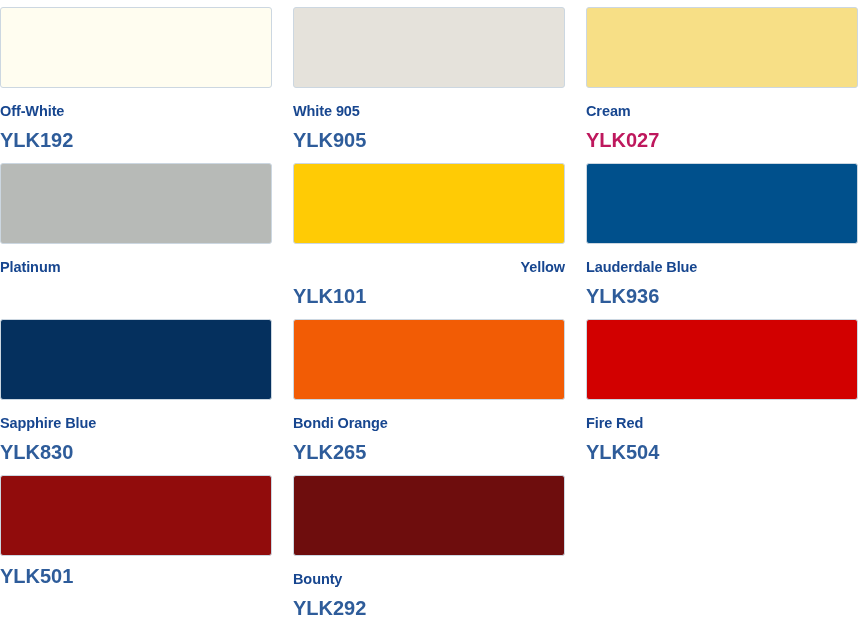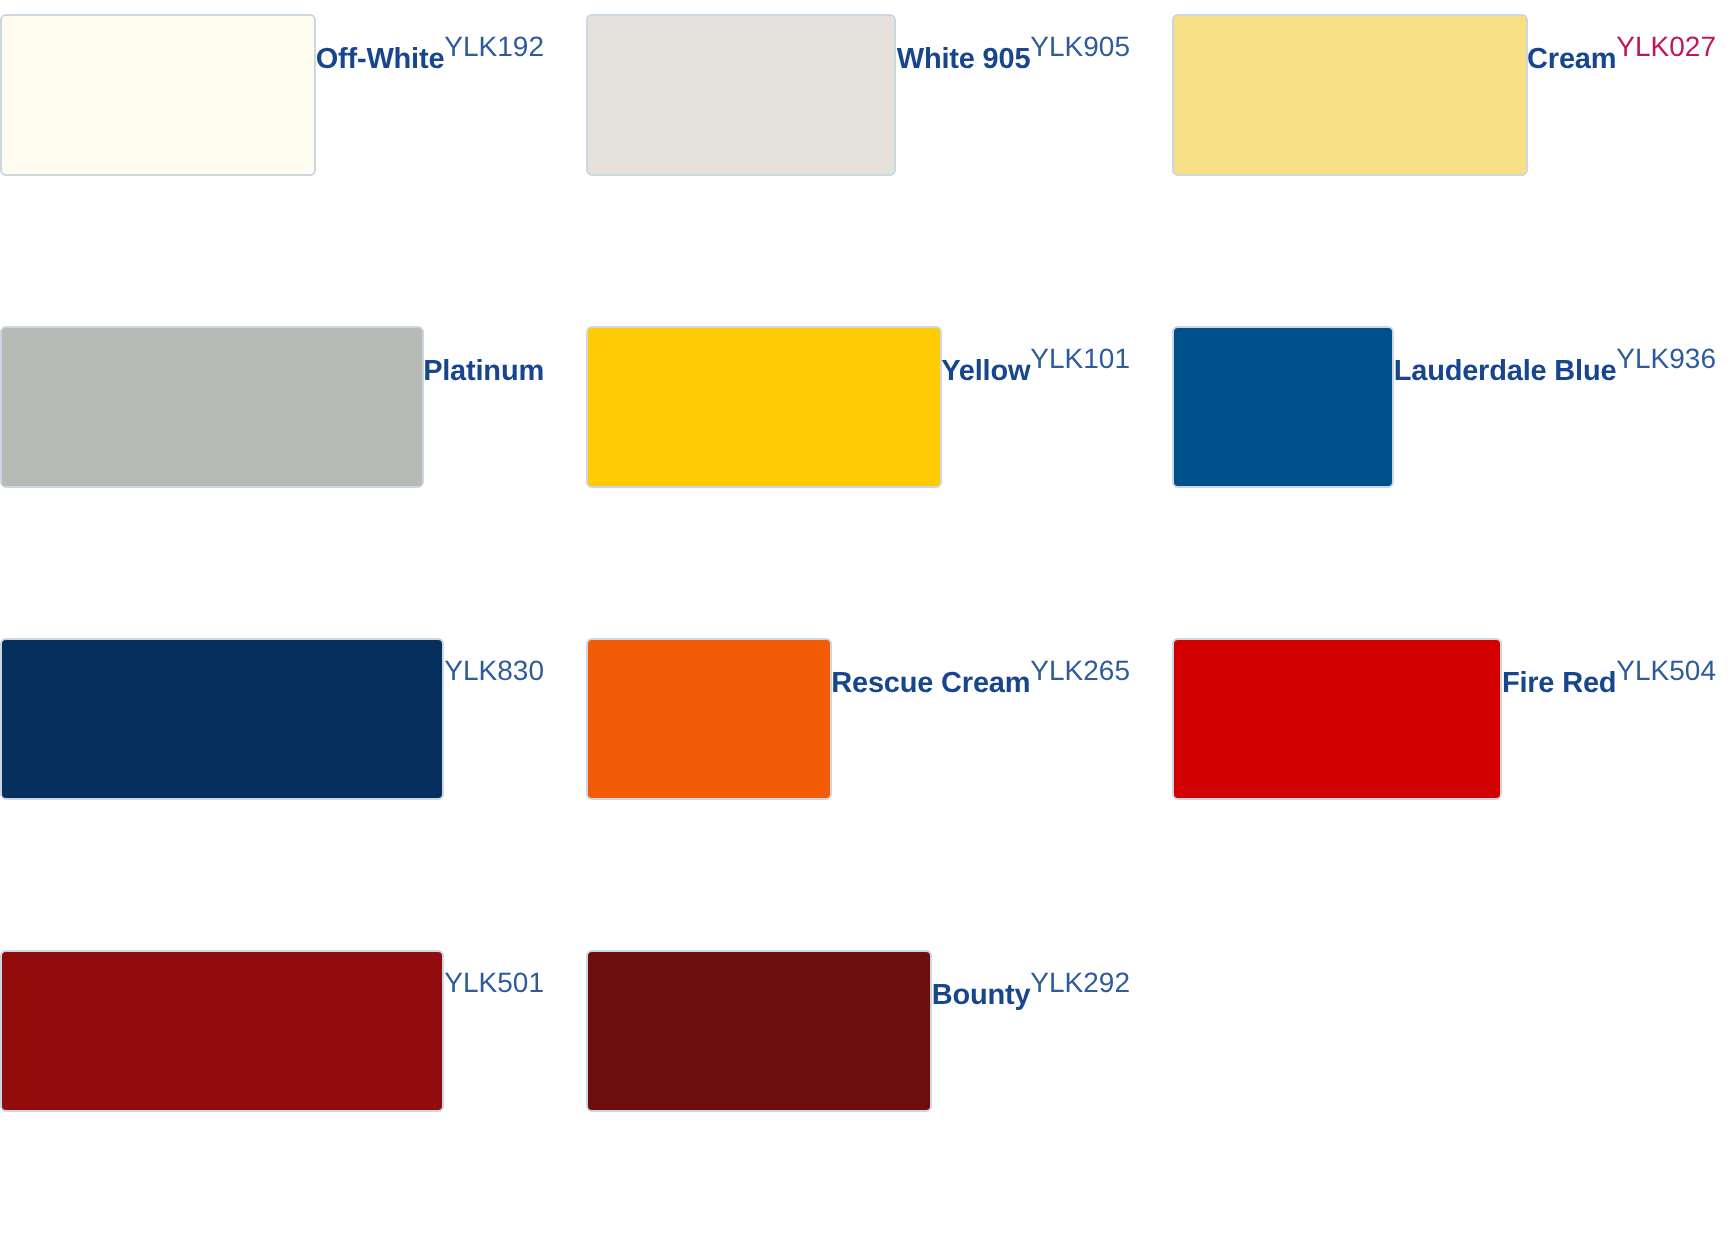--- a/index.html
+++ b/index.html
@@ -21,20 +21,21 @@
     grid-template-columns: 272px 272px 272px;
     column-gap: 21px;
     grid-template-rows: 156px 156px 156px 155px;
     row-gap: 0px;
     padding: 0;
     margin: 0;
   }
 
   .swatch-card {
     display: flex;
+    flex-direction: column;
     align-items: stretch;
     padding-top: 7px;
   }
 
   .swatch-chip {
     width: 272px;
     height: 81px;
     border: 1px solid #ccd7e1;
     border-radius: 3px;
     display: block;
@@ -45,22 +46,22 @@
     font-size: 14.5px;
     font-weight: bold;
     color: #17468f;
     line-height: 1.1;
     letter-spacing: -0.1px;
     white-space: nowrap;
   }
 
   .swatch-code {
     margin-top: 9px;
-    font-size: 14px;
-    font-weight: normal;
+    font-size: 20px;
+    font-weight: bold;
     color: #2e5c9a;
     line-height: 1.1;
     letter-spacing: 0px;
     white-space: nowrap;
   }
 </style>
 </head>
 <body style="background: rgb(255, 255, 255);">
 
 <div id="swatch-grid">
@@ -88,25 +89,26 @@
       <div class="swatch-name" style="color: rgb(23, 70, 143); text-align: right;">Yellow</div>
       <div class="swatch-code" style="color: rgb(46, 92, 154);">YLK101</div>
     </div>
     <div class="swatch-card">
       <div class="swatch-chip" style="border-color: rgb(204, 215, 225); background-color: rgb(0, 80, 140);"></div>
       <div class="swatch-name" style="color: rgb(23, 70, 143);">Lauderdale Blue</div>
       <div class="swatch-code" style="color: rgb(46, 92, 154);">YLK936</div>
     </div>
     <div class="swatch-card">
       <div class="swatch-chip" style="border-color: rgb(204, 215, 225); background-color: rgb(5, 48, 94);"></div>
+      <div class="swatch-name" style="color: rgb(23, 70, 143);">Sapphire Blue</div>
       <div class="swatch-code" style="color: rgb(46, 92, 154);">YLK830</div>
     </div>
     <div class="swatch-card">
       <div class="swatch-chip" style="border-color: rgb(204, 215, 225); background-color: rgb(242, 92, 5);"></div>
-      <div class="swatch-name" style="color: rgb(23, 70, 143);">Rescue Cream</div>
+      <div class="swatch-name" style="color: rgb(23, 70, 143);">Bondi Orange</div>
       <div class="swatch-code" style="color: rgb(46, 92, 154);">YLK265</div>
     </div>
     <div class="swatch-card">
       <div class="swatch-chip" style="border-color: rgb(204, 215, 225); background-color: rgb(210, 0, 0);"></div>
       <div class="swatch-name" style="color: rgb(23, 70, 143);">Fire Red</div>
       <div class="swatch-code" style="color: rgb(46, 92, 154);">YLK504</div>
     </div>
     <div class="swatch-card">
       <div class="swatch-chip" style="border-color: rgb(204, 215, 225); background-color: rgb(145, 12, 12);"></div>
       <div class="swatch-code" style="color: rgb(46, 92, 154);">YLK501</div>

